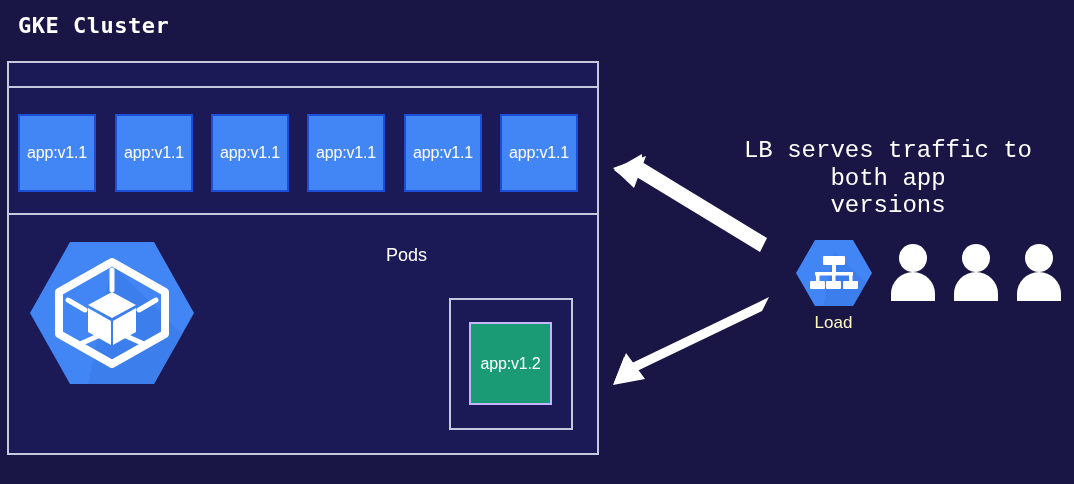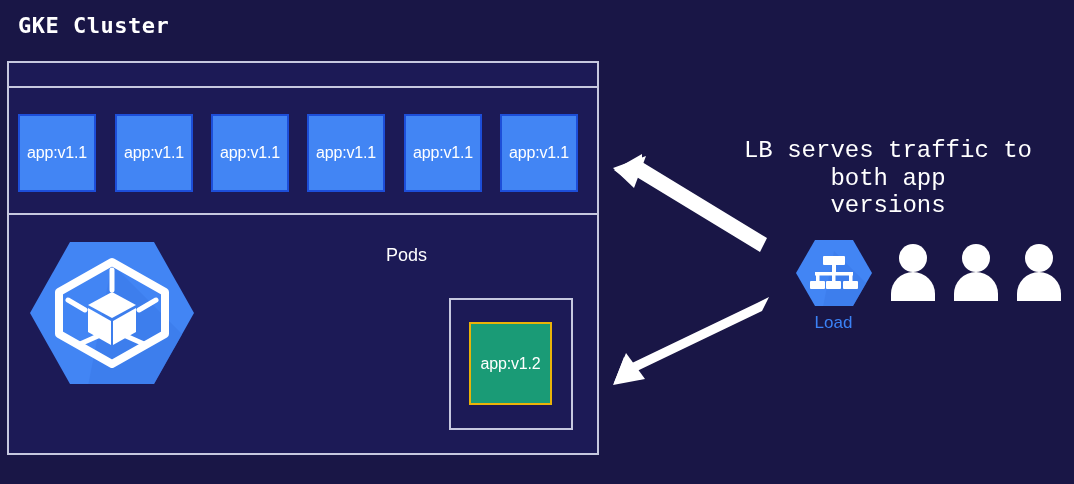--- a/index.html
+++ b/index.html
@@ -123,21 +123,21 @@
     box-sizing: border-box;
     background: transparent;
   }
   #pod-v12 {
     position: absolute;
     left: 469px;
     top: 322px;
     width: 83px;
     height: 83px;
     background: #1a9b76;
-    border: 2px solid #eab308;
+    border: 2px solid #c4b5fd;
     box-sizing: border-box;
     color: #ffffff;
     font-size: 16px;
     display: flex;
     align-items: center;
     justify-content: center;
     white-space: nowrap;
     letter-spacing: -0.2px;
   }
 
@@ -177,21 +177,21 @@
     height: 68px;
   }
   #lb-label {
     position: absolute;
     left: 0;
     top: 74px;
     width: 105px;
     text-align: center;
     font-size: 17px;
     line-height: 1.22;
-    color: #3b82f6;
+    color: #fef9c3;
   }
 
   
   #users-group {
     position: absolute;
     left: 888px;
     top: 243px;
     width: 176px;
     height: 58px;
   }

